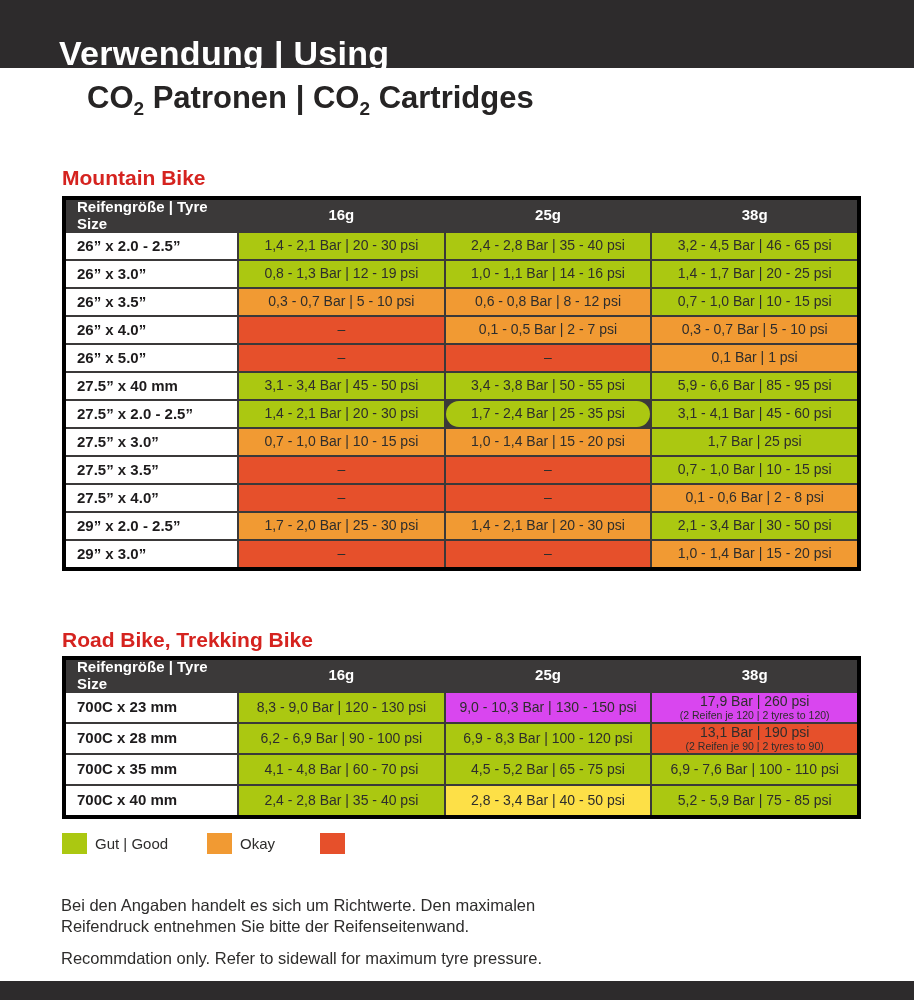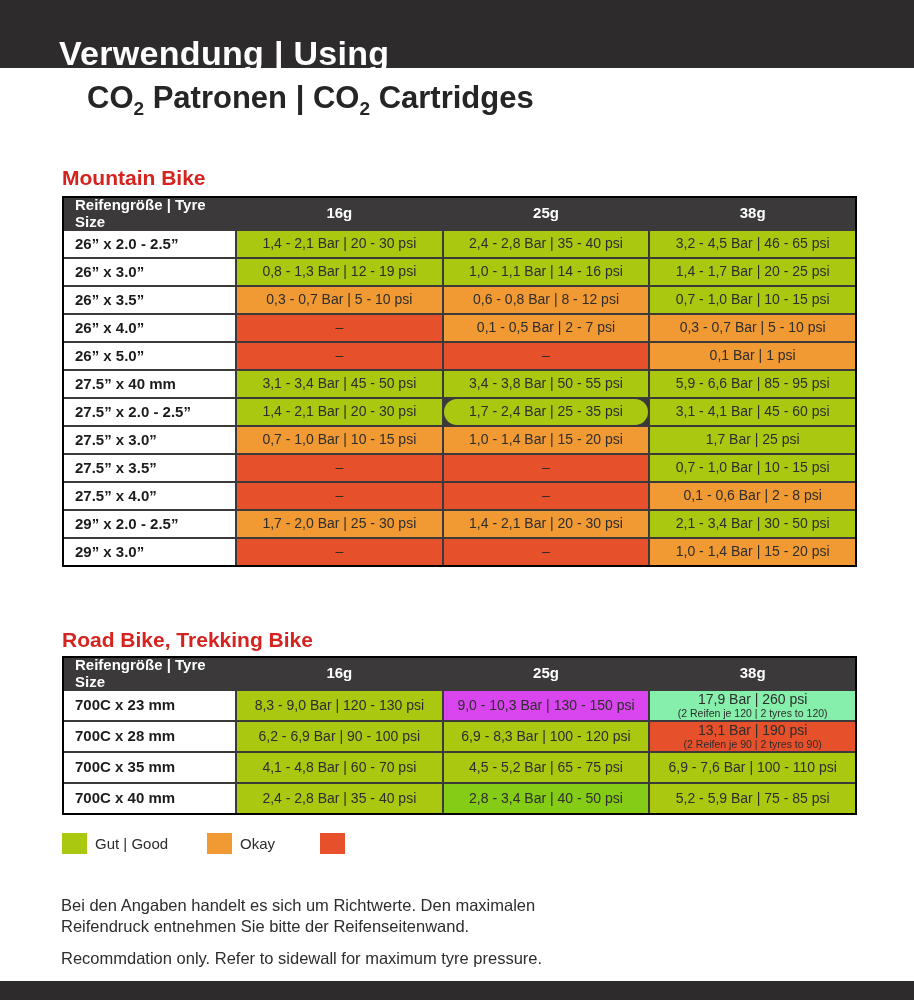--- a/index.html
+++ b/index.html
@@ -12,21 +12,21 @@
   .main-title{position:absolute;left:59px;top:34px;font-size:34px;font-weight:bold;color:#ffffff;letter-spacing:.3px;white-space:nowrap;}
   .subtitle{position:absolute;left:87px;top:80px;font-size:31px;font-weight:bold;color:#262424;white-space:nowrap;}
   .subtitle sub{font-size:19px;line-height:0;}
   .section-heading{position:absolute;font-size:21px;font-weight:bold;color:#d5231f;white-space:nowrap;}
   #mountain-heading{left:62px;top:166px;}
   #road-heading{left:62px;top:628px;}
 
   .ptable{
     position:absolute;left:62px;width:791px;
     display:grid;grid-template-columns:171px 1fr 1fr 1fr;gap:2px;
-    background:#3b3939;border:2px solid #000000;
+    background:#3b3939;border:4px solid #000000;
   }
   #mountain-table{top:196px;}
   #road-table{top:656px;}
   .ptable > div{display:contents;}
   .cell{display:flex;align-items:center;justify-content:center;flex-direction:column;line-height:1.08;font-size:14px;color:#2e2d2c;}
   .hrow > .cell{background:#3b3939;color:#ffffff;font-weight:bold;font-size:15px;height:31px;}
   .hrow > .cell.first{align-items:flex-start;padding-left:11px;box-sizing:border-box;width:171px;justify-content:center;}
   .grow-m > .cell{height:26px;align-items:center;}
   .grow-r > .cell{height:29px;}
   .cell.label{background:#ffffff;font-weight:bold;font-size:15px;color:#1d1b1c;align-items:flex-start;padding-left:11px;box-sizing:border-box;justify-content:center;}
@@ -146,42 +146,42 @@
       </div></div>
   </div>
 
 <div class="section-heading" id="road-heading">Road Bike, Trekking Bike</div>
 <div class="ptable" id="road-table">
     <div class="hrow"><div class="cell first">Reifengröße | Tyre Size</div><div class="cell ">16g</div><div class="cell ">25g</div><div class="cell ">38g</div></div>
     <div class="grow-r"><div class="cell label">700C x 23 mm</div><div class="cell c-green" style="background: rgb(171, 200, 17);">
         <span>8,3 - 9,0 Bar | 120 - 130 psi</span>
       </div><div class="cell c-green" style="background: #d946ef;">
         <span>9,0 - 10,3 Bar | 130 - 150 psi</span>
-      </div><div class="cell c-red" style="background: #86efac;">
+      </div><div class="cell c-red" style="background: #d946ef;">
         <span>17,9 Bar | 260 psi</span>
         <span class="note">(2 Reifen je 120 | 2 tyres to 120)</span>
       </div></div>
     <div class="grow-r"><div class="cell label">700C x 28 mm</div><div class="cell c-green" style="background: rgb(171, 200, 17);">
         <span>6,2 - 6,9 Bar | 90 - 100 psi</span>
       </div><div class="cell c-green" style="background: rgb(171, 200, 17);">
         <span>6,9 - 8,3 Bar | 100 - 120 psi</span>
       </div><div class="cell c-red" style="background: rgb(230, 80, 43);">
         <span>13,1 Bar | 190 psi</span>
         <span class="note">(2 Reifen je 90 | 2 tyres to 90)</span>
       </div></div>
     <div class="grow-r"><div class="cell label">700C x 35 mm</div><div class="cell c-green" style="background: rgb(171, 200, 17);">
         <span>4,1 - 4,8 Bar | 60 - 70 psi</span>
       </div><div class="cell c-green" style="background: rgb(171, 200, 17);">
         <span>4,5 - 5,2 Bar | 65 - 75 psi</span>
       </div><div class="cell c-green" style="background: rgb(171, 200, 17);">
         <span>6,9 - 7,6 Bar | 100 - 110 psi</span>
       </div></div>
     <div class="grow-r"><div class="cell label">700C x 40 mm</div><div class="cell c-green" style="background: rgb(171, 200, 17);">
         <span>2,4 - 2,8 Bar | 35 - 40 psi</span>
-      </div><div class="cell c-green" style="background: #84cc16;">
+      </div><div class="cell c-green" style="background: #fde047;">
         <span>2,8 - 3,4 Bar | 40 - 50 psi</span>
       </div><div class="cell c-green" style="background: rgb(171, 200, 17);">
         <span>5,2 - 5,9 Bar | 75 - 85 psi</span>
       </div></div>
   </div>
 
 <div class="legend-item" id="legend-good">
   <span class="legend-swatch c-green"></span>
   <span>Gut | Good</span>
 </div>

